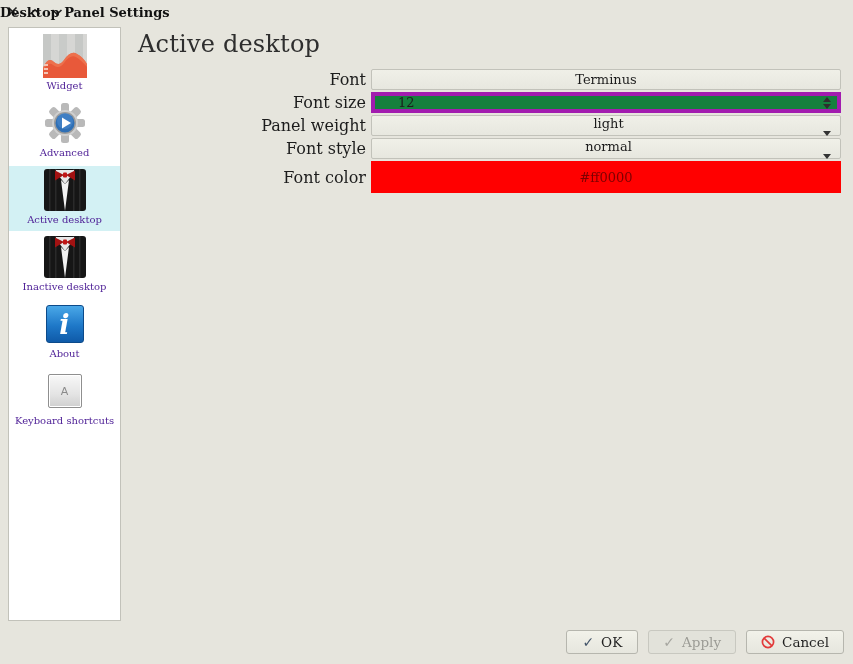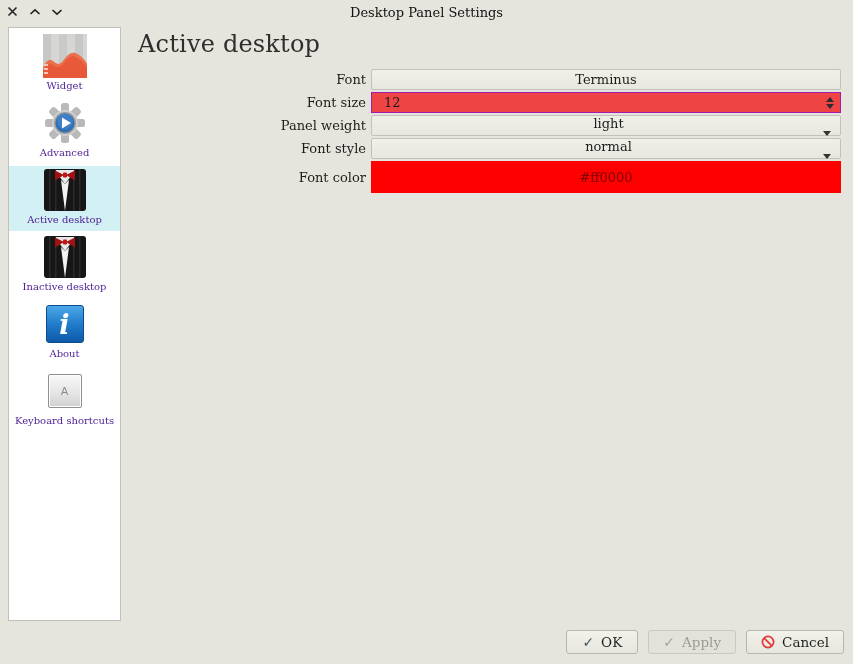--- a/index.html
+++ b/index.html
@@ -9,21 +9,21 @@
     background:#e6e5dd;
     font-family:"DejaVu Serif","Liberation Serif",serif;
     color:#1c1c1c;
     overflow:hidden;
   }
 
   
   .titlebar { position:absolute; top:0; left:0; right:0; height:24px; }
   .win-controls { position:absolute; left:6px; top:5px; display:flex; gap:9px; }
   .win-btn { width:13px; height:13px; display:flex; align-items:center; justify-content:center; cursor:default; }
-  .win-title { position:absolute; left:0; right:0; top:5px; text-align:center; font-size:13px; color:#111; }
+  .win-title { position:absolute; left:0; right:0; top:5px; text-align:left; font-size:13px; color:#111;font-weight:bold; }
 
   
   .sidebar {
     position:absolute; left:8px; top:27px; width:113px; height:594px;
     background:#ffffff; border:1px solid #c2c2ba; padding-top:4px;
   }
   .side-item {
     height:65px; margin-bottom:2px;
     display:flex; flex-direction:column; align-items:center; justify-content:flex-start;
     padding-top:2px; cursor:default;
@@ -49,31 +49,31 @@
     box-shadow:inset 0 0 0 1px #ffffff;
     display:flex; align-items:center; justify-content:center;
     color:#8a8a8a; font-size:11px; font-family:"DejaVu Sans",sans-serif;
   }
 
   
   .main { position:absolute; left:138px; top:30px; width:706px; }
   .page-heading { font-size:24px; font-weight:normal; color:#2e2e2e; letter-spacing:0.2px; }
   .form { margin-top:11px; }
   .form-row { display:flex; align-items:center; margin-bottom:2px; }
-  .form-label { width:233px; text-align:right; padding-right:5px; font-size:13px; color:#1c1c1c; }
+  .form-label { width:233px; text-align:right; padding-right:5px; font-size:16px; color:#1c1c1c; }
   .field { width:470px; height:21px; font-size:13px; }
 
   .btn-field {
     background:linear-gradient(180deg,#f0f0e8,#e7e7df);
     border:1px solid #c2c2ba; border-radius:2px;
     display:flex; align-items:center; justify-content:center; cursor:default;
   }
   .spin-field {
-    background:#ef4444; border:1px solid #a21caf;
-    display:flex; align-items:center; padding-left:12px; position:relative; cursor:text;
+    background:#15803d; border:4px solid #a21caf;
+    display:flex; align-items:center; padding-left:23px; position:relative; cursor:text;
   }
   .spin-arrows { position:absolute; right:6px; top:0; bottom:0; display:flex; flex-direction:column; justify-content:center; gap:2px; cursor:default; }
   .tri-up   { width:0; height:0; border-left:4px solid transparent; border-right:4px solid transparent; border-bottom:5px solid #2d2d2d; }
   .tri-down { width:0; height:0; border-left:4px solid transparent; border-right:4px solid transparent; border-top:5px solid #2d2d2d; }
   .dd-field {
     background:linear-gradient(180deg,#f0f0e8,#e7e7df);
     border:1px solid #c2c2ba; border-radius:2px;
     display:flex; align-items:center; padding-left:5px; cursor:default;flex-direction:column;
   }
   .dd-arrow { margin-left:auto; margin-right:9px; width:0; height:0;

